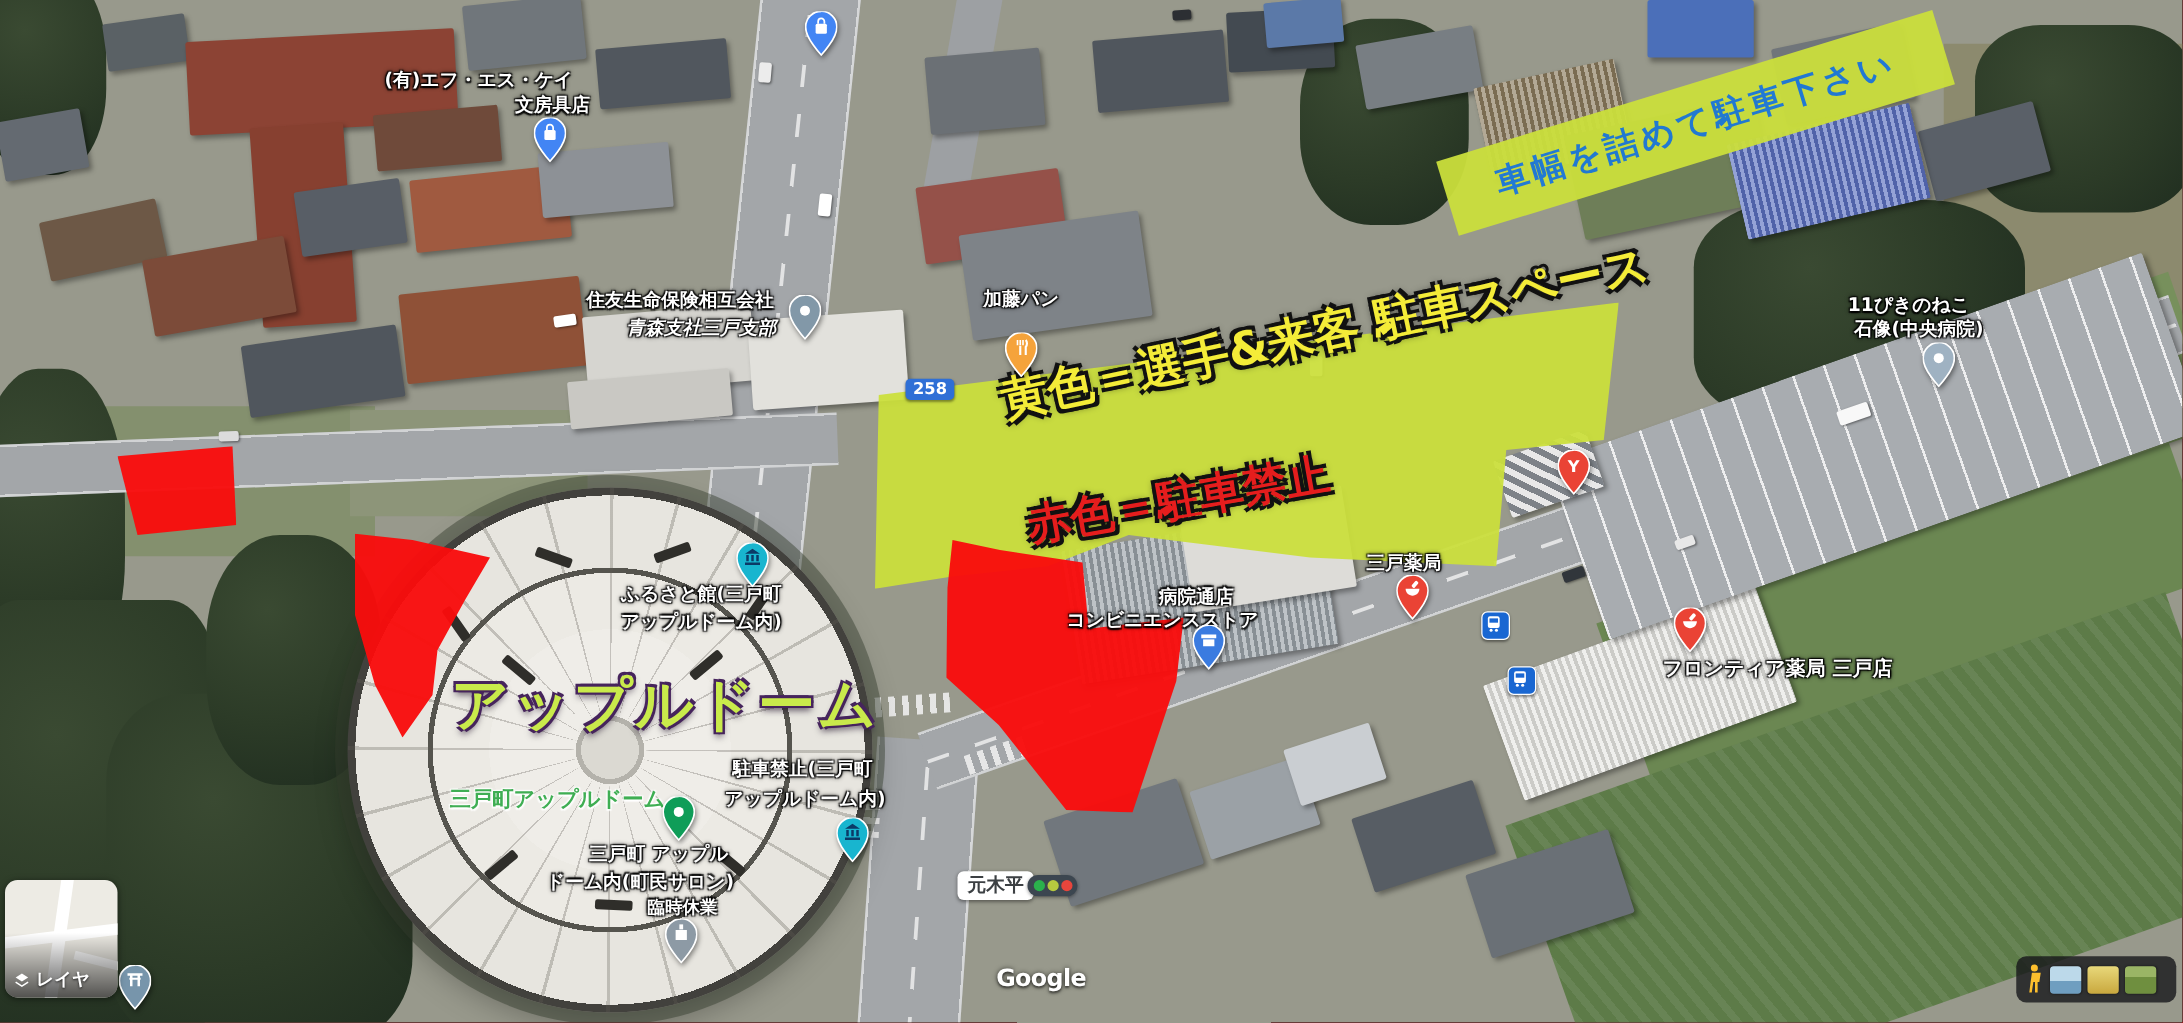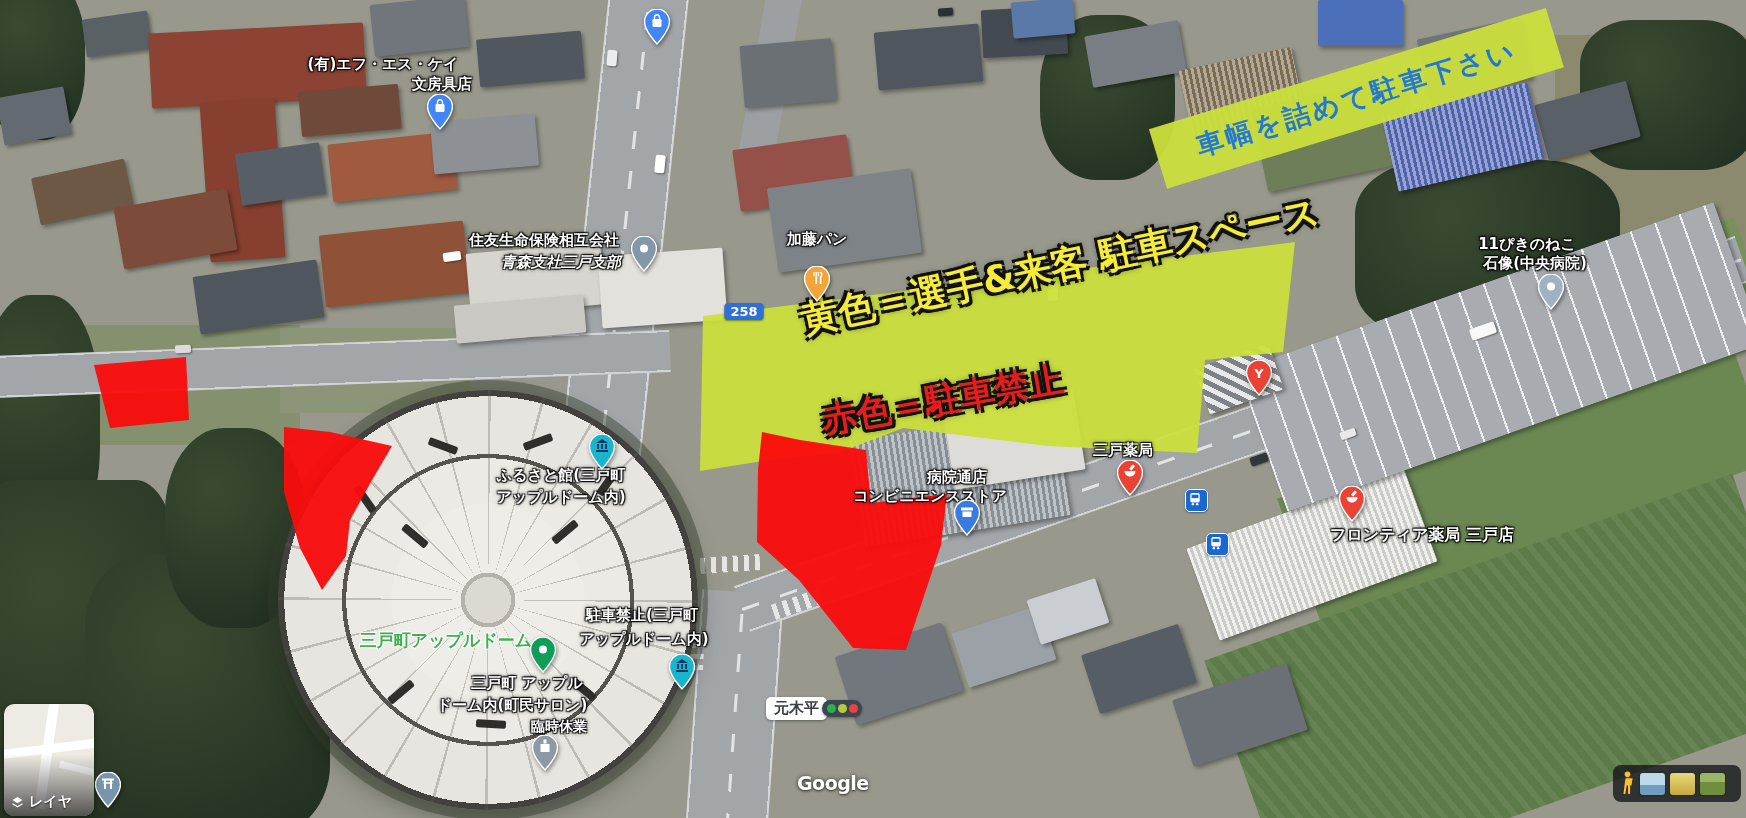--- a/index.html
+++ b/index.html
@@ -63,21 +63,21 @@
     border-radius:5px;box-shadow:0 1px 2px rgba(0,0,0,.4);}
   
   .glogo{position:absolute;left:797px;top:772px;z-index:9;color:#fff;font-size:19px;font-weight:bold;
     letter-spacing:-.5px;text-shadow:0 0 4px rgba(0,0,0,.6),0 1px 2px rgba(0,0,0,.5);}
   .attrib{position:absolute;left:845px;right:0;bottom:0;height:15px;z-index:9;
     background:rgba(15,15,15,.55);display:flex;align-items:center;gap:26px;padding:0 10px;
     color:#fff;font-size:11px;white-space:nowrap;}
   .attrib .lk{color:#fff;text-decoration:none;}
   .scalewrap{display:flex;align-items:center;gap:5px;margin-left:auto;}
   .scalebar{display:inline-block;width:38px;height:6px;border:1px solid #fff;border-top:none;}
-  .layers{position:absolute;left:4px;top:704px;width:90px;height:112px;z-index:9;border-radius:10px;
+  .layers{position:absolute;left:4px;top:704px;width:90px;height:94px;z-index:9;border-radius:10px;
     overflow:hidden;background:#edebe4;box-shadow:0 1px 5px rgba(0,0,0,.5);}
   .layers .thumbroad{position:absolute;background:#fff;}
   .layers .shade{position:absolute;inset:0;background:linear-gradient(0deg,rgba(0,0,0,.65),rgba(0,0,0,0) 55%);}
   .layers .cap{position:absolute;left:6px;bottom:5px;display:flex;align-items:center;gap:4px;
     color:#fff;font-size:14px;font-weight:bold;text-shadow:0 1px 2px rgba(0,0,0,.8);}
   .pegbar{position:absolute;left:1613px;top:765px;width:128px;height:37px;z-index:9;border-radius:8px;
     background:rgba(22,22,26,.8);display:flex;align-items:center;gap:5px;padding:0 7px;box-sizing:border-box;}
   .thumb{width:25px;height:22px;border-radius:3px;box-shadow:0 0 2px rgba(0,0,0,.6);}
 </style>
 </head>
@@ -182,35 +182,36 @@
 
   <div class="zoneY" style="clip-path:polygon(703px 316px,1295px 242px,1283px 352px,1205px 360px,1197px 453px,1048px 446px,903px 428px,838px 453px,763px 461px,700px 471px);"></div>
   <div class="banner">
     <span class="banner-text">車幅を詰めて駐車下さい</span>
   </div>
   <div class="zoneR" style="clip-path:polygon(94px 365px,186px 357px,189px 420px,110px 428px);"></div>
   <div class="zoneR" style="clip-path:polygon(284px 427px,330px 432px,392px 446px,372px 480px,350px 520px,346px 556px,322px 590px,300px 548px,284px 492px);"></div>
   <div class="zoneR" style="clip-path:polygon(762px 432px,800px 440px,866px 450px,871px 503px,947px 494px,941px 545px,906px 650px,853px 648px,799px 580px,757px 542px,758px 470px);"></div>
   <div class="legend yl">黄色＝選手&amp;来客 駐車スペース</div>
   <div class="legend rd">赤色＝駐車禁止</div>
+  <div class="dome-title">アップルドーム</div>
 
   <div class="lbl" style="left:383px;top:56px;">(有)エフ・エス・ケイ</div>
   <div class="lbl" style="left:442px;top:76px;">文房具店</div>
   <div class="lbl" style="left:544px;top:232px;">住友生命保険相互会社</div>
   <div class="lbl" style="left:561px;top:254px;font-style:italic;">青森支社三戸支部</div>
   <div class="lbl" style="left:817px;top:231px;">加藤パン</div>
   <div class="badge" style="left:744px;top:276px;">258</div>
   <div class="lbl" style="left:561px;top:467px;">ふるさと館(三戸町</div>
   <div class="lbl" style="left:561px;top:489px;">アップルドーム内)</div>
   <div class="lbl green" style="left:446px;top:631px;">三戸町アップルドーム</div>
   <div class="lbl" style="left:642px;top:607px;">駐車禁止(三戸町</div>
   <div class="lbl" style="left:644px;top:631px;">アップルドーム内)</div>
   <div class="lbl" style="left:527px;top:675px;">三戸町 アップル</div>
   <div class="lbl" style="left:512px;top:697px;">ドーム内(町民サロン)</div>
-  <div class="lbl sm" style="left:546px;top:718px;margin-left:13px;">臨時休業</div>
+  <div class="lbl sm" style="left:546px;top:718px;">臨時休業</div>
   <div class="chip" style="left:766px;top:697px;">元木平</div>
   <div class="tl-chip" style="left:822px;top:700px;">
     <span class="tl-dot" style="background:#2bb14c;"></span>
     <span class="tl-dot" style="background:#b6c93f;"></span>
     <span class="tl-dot" style="background:#e8453c;"></span>
   </div>
   <div class="lbl" style="left:957px;top:469px;">病院通店</div>
   <div class="lbl" style="left:930px;top:488px;">コンビニエンスストア</div>
   <div class="lbl" style="left:1123px;top:442px;">三戸薬局</div>
   <div class="lbl" style="left:1422px;top:526px;font-size:16px;">フロンティア薬局 三戸店</div>

